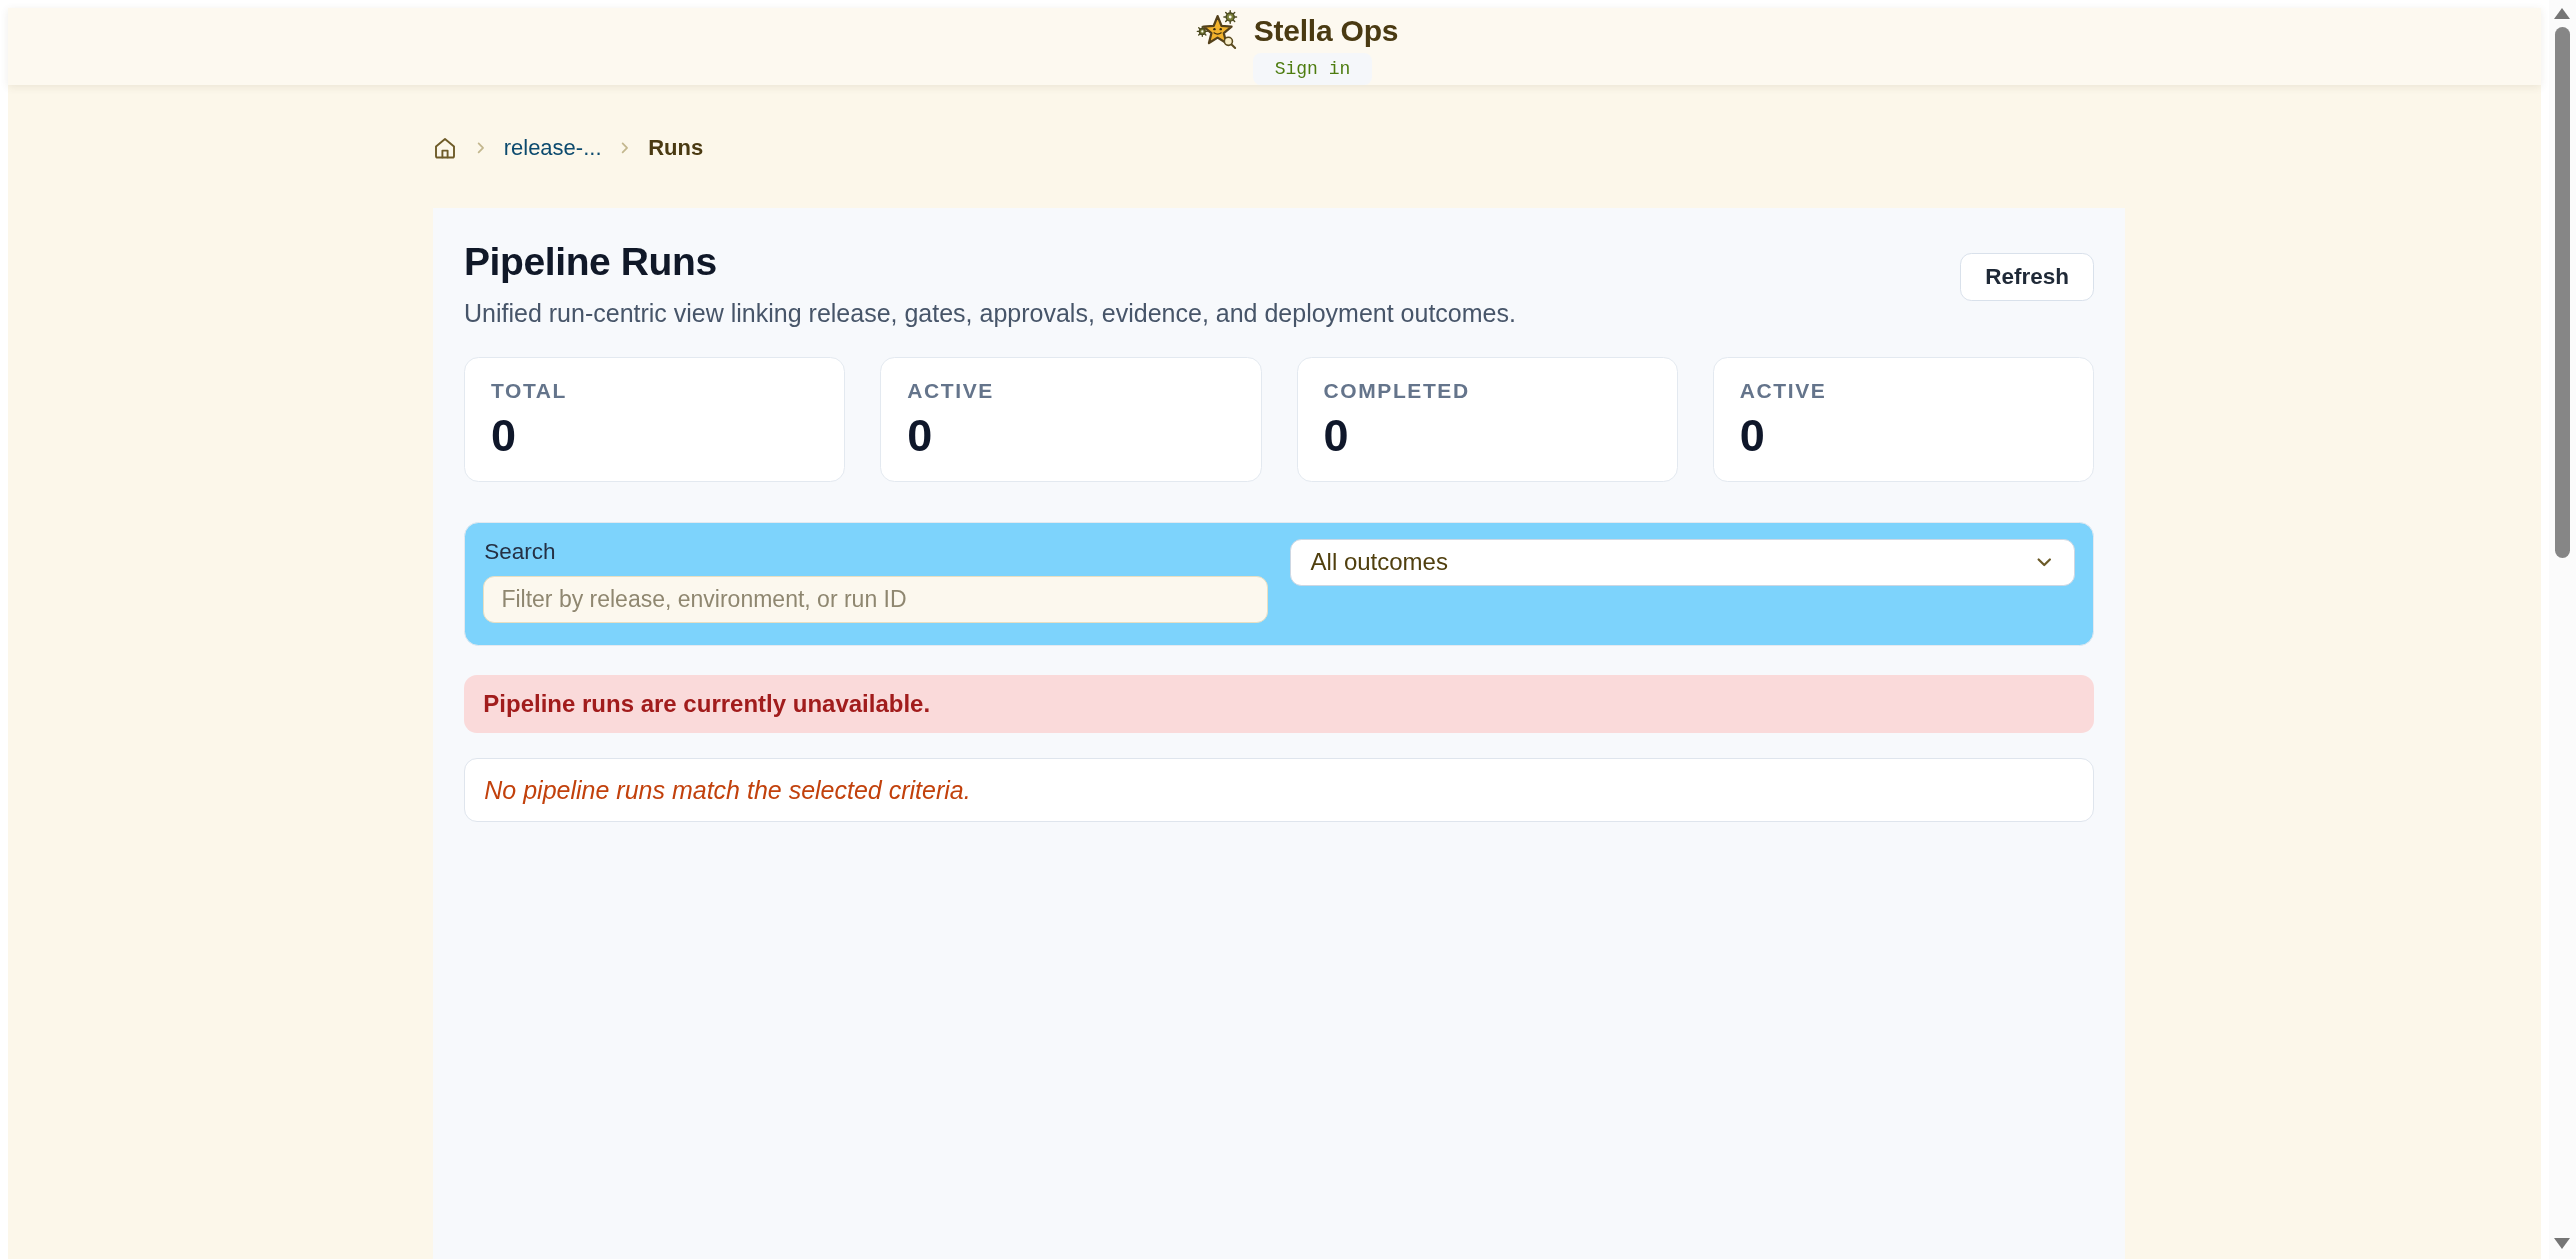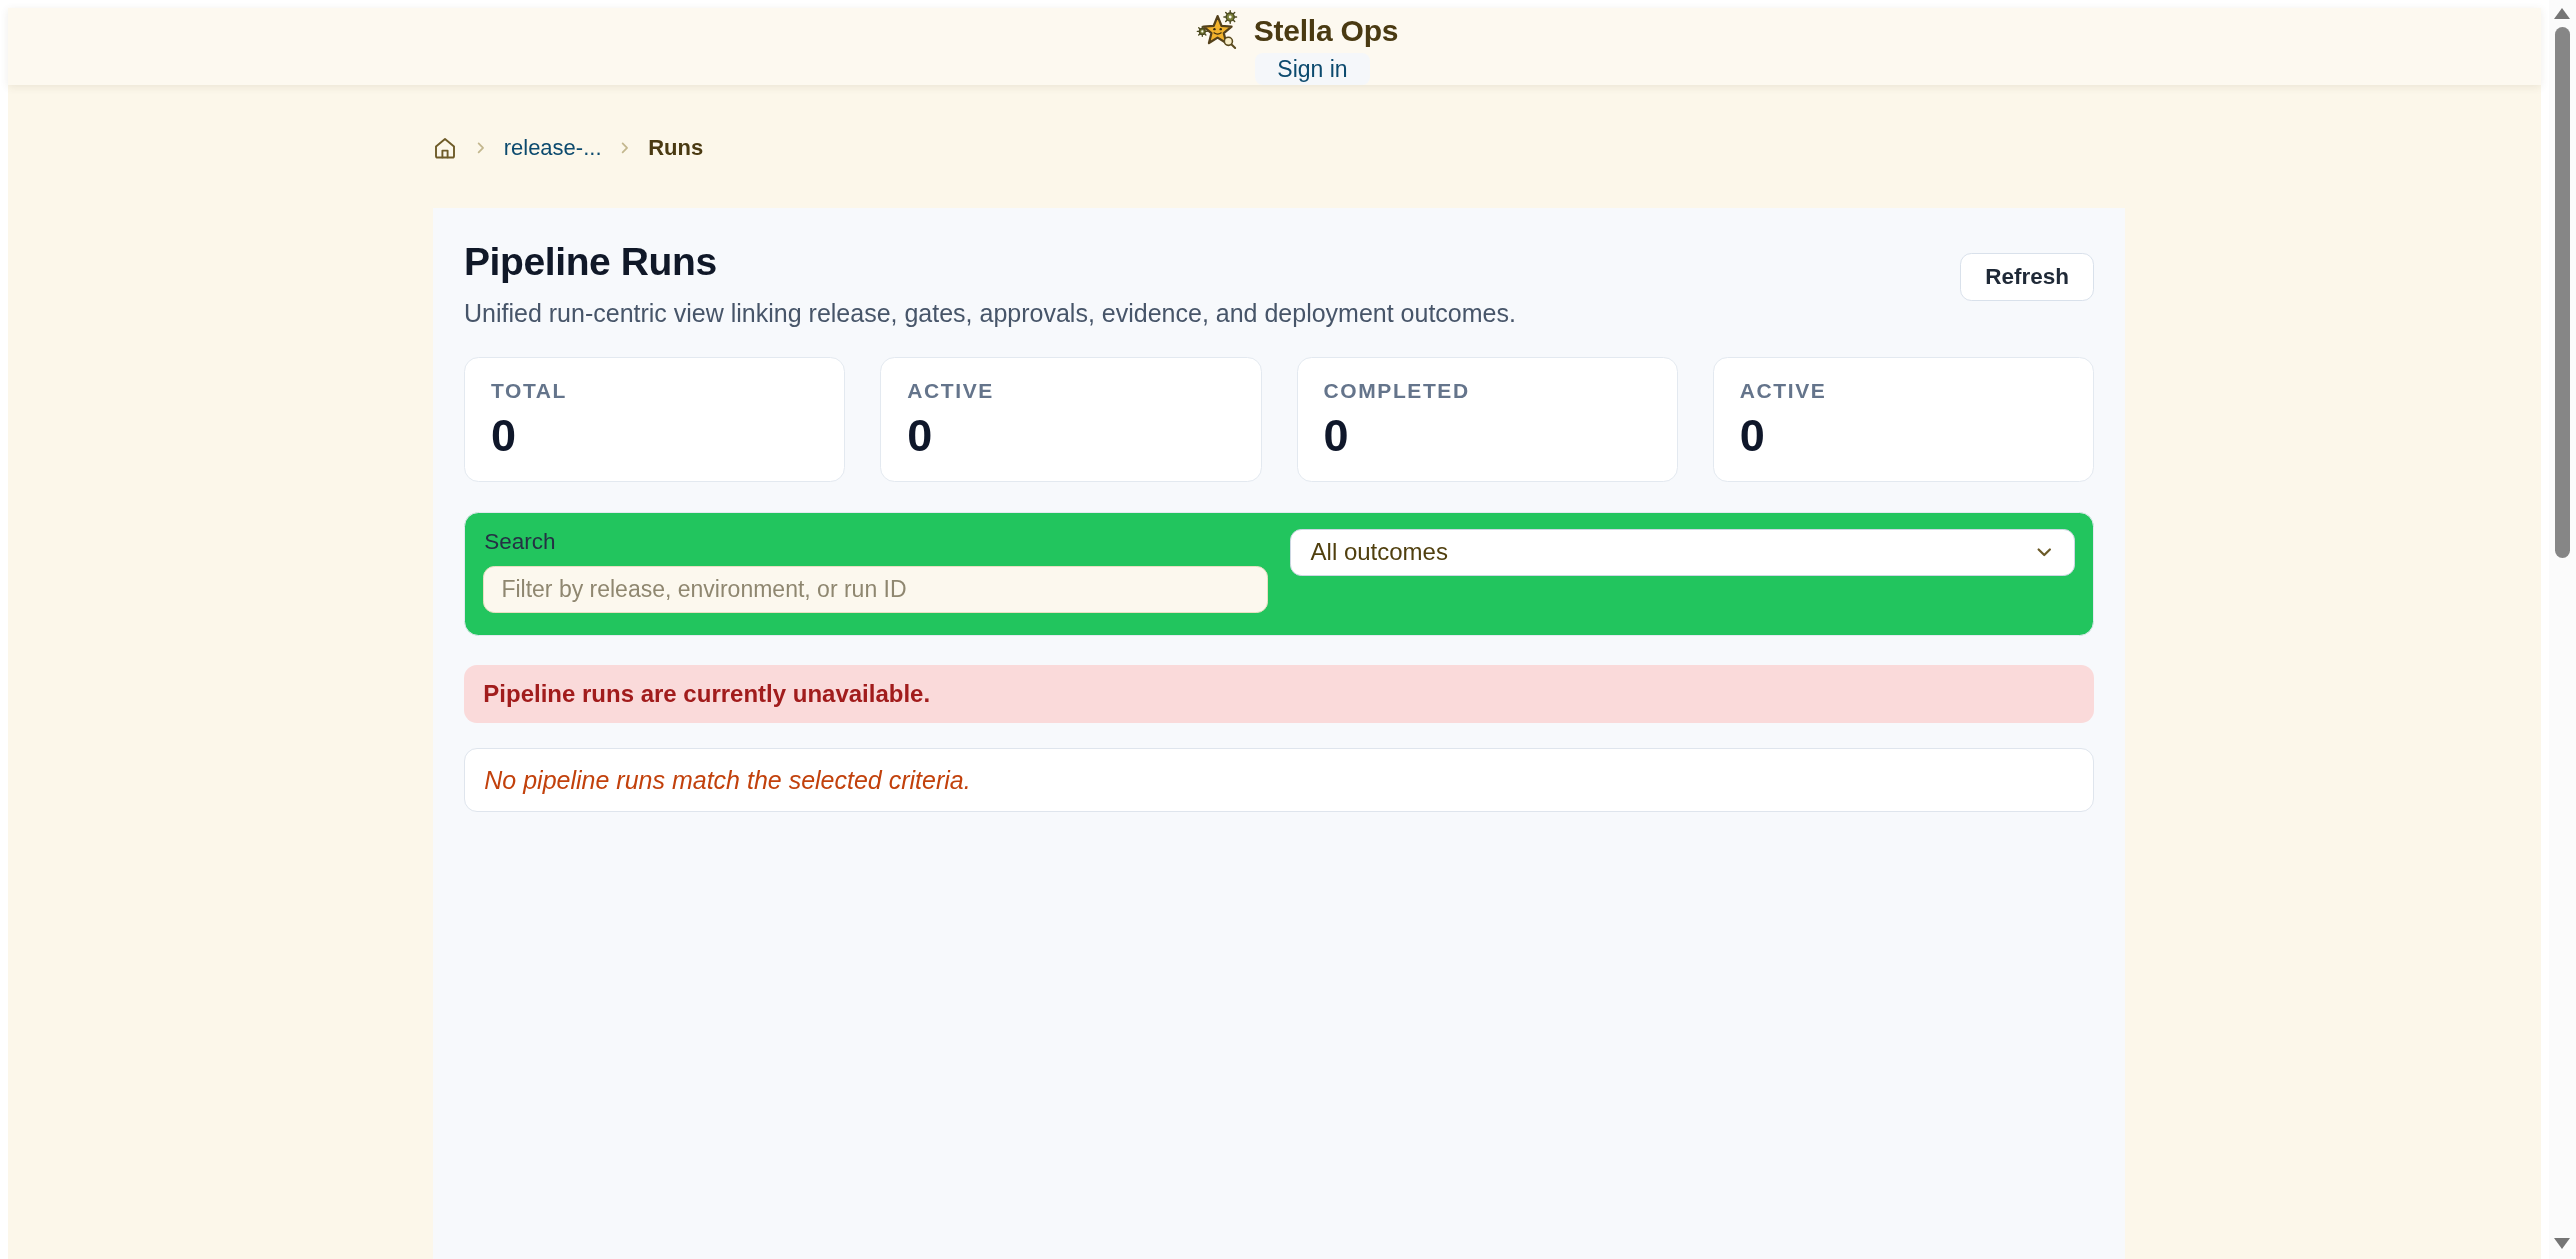--- a/index.html
+++ b/index.html
@@ -33,23 +33,23 @@
     flex-direction: column;
   }
   .brand { display: flex; align-items: center; }
   .brand-name {
     font-size: 30px; font-weight: 700; color: #4a3a12;
     letter-spacing: -0.2px; margin-left: 13px;
   }
   .signin-btn {
     margin-left: 31px;
     height: 42px; padding: 0 22px;
-    background: #f5f7fa; color: #0c4a6e;
+    background: #f5f7fa; color: #4d7c0f;
     border: none; border-radius: 8px;
-    font-size: 23px; font-family: Liberation Sans, sans-serif;
+    font-size: 18px; font-family: Liberation Mono, monospace;
     display: flex; align-items: center;
     cursor: pointer;
   }
 
   
   .breadcrumb {
     position: absolute;
     left: 425px; top: 127px;
     display: flex; align-items: center;
     gap: 14.5px;
@@ -106,22 +106,22 @@
     color: #64748b; letter-spacing: 1.6px;
   }
   .stat-value {
     margin-top: 9.7px;
     font-size: 45px; font-weight: 700;
     color: #0f172a; line-height: 1;
   }
 
   
   .filter-card {
-    margin-top: 30px;
-    background: #22c55e;
+    margin-top: 40px;
+    background: #7dd3fc;
     border: 1.6px solid #e3e9f0;
     border-radius: 14.5px;
     padding: 16px 17.7px 22.5px 17.7px;
     display: flex; gap: 22.5px;
   }
   .field-col { flex: 1; display: flex; flex-direction: column; }
   .field-label {
     font-size: 22.5px; font-weight: 500; color: #253044;
     margin: 0 0 11.3px 1.6px;
   }

